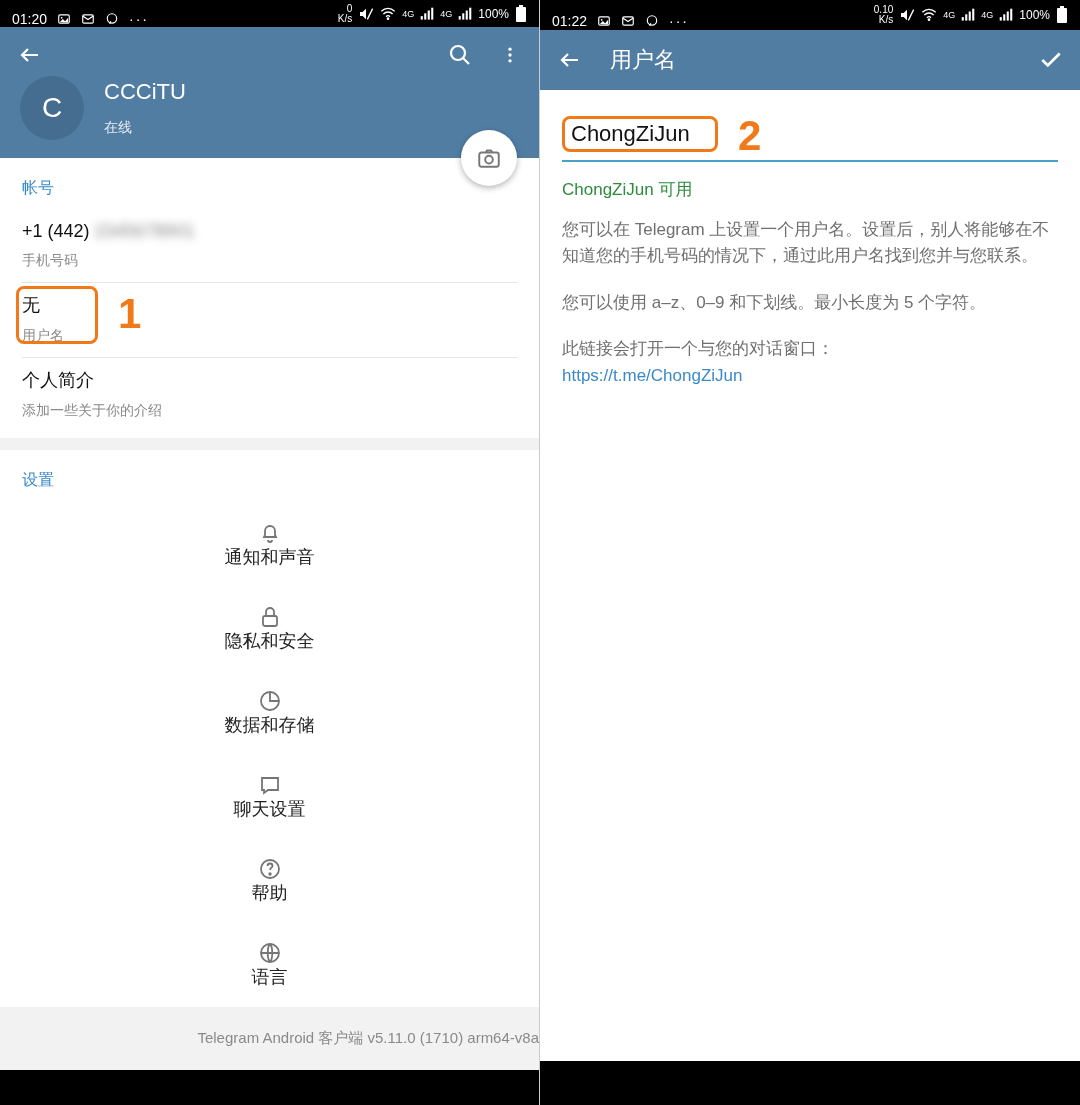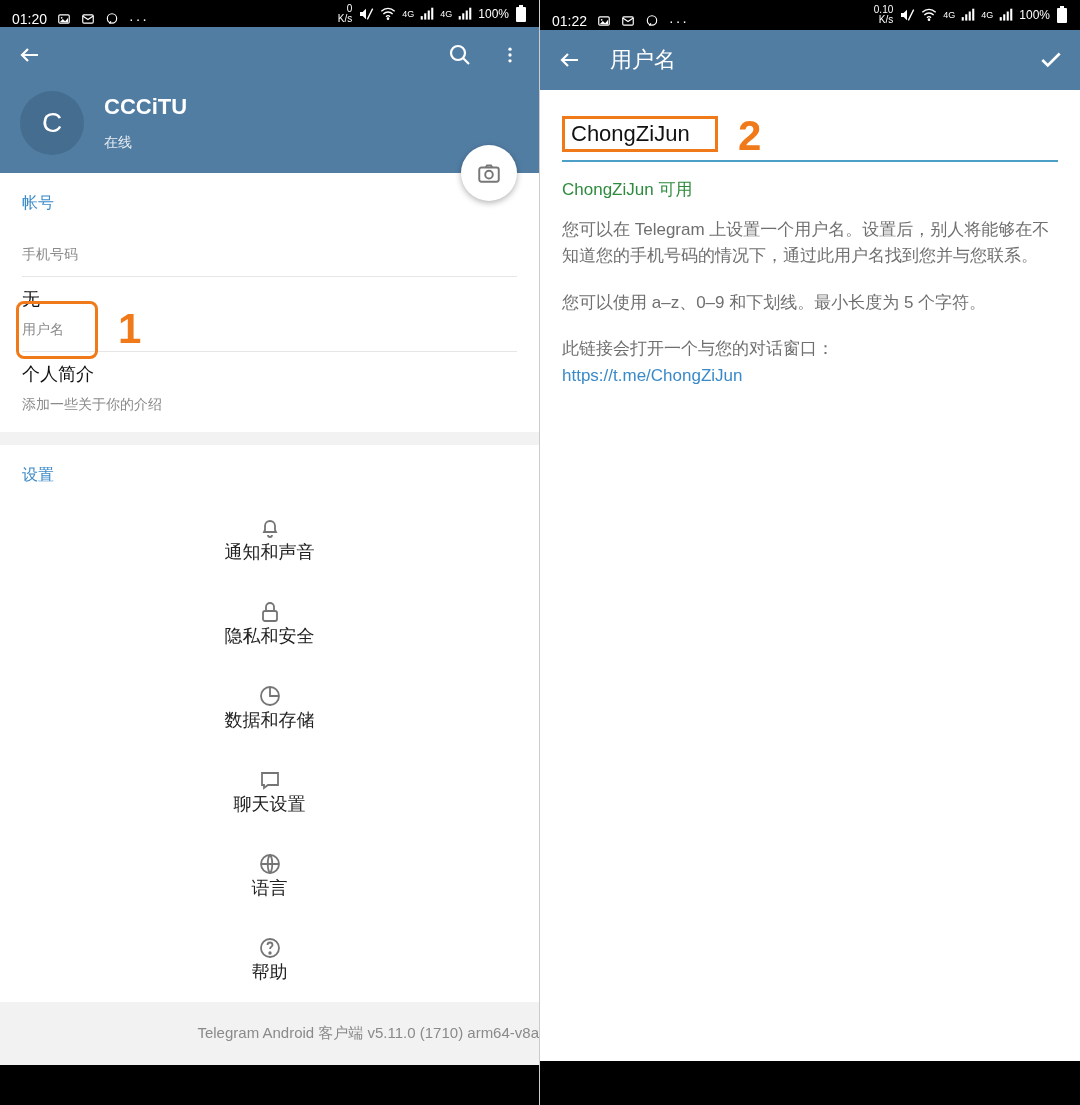--- a/index.html
+++ b/index.html
@@ -19,21 +19,21 @@
     .appbar.tall { height:160px; align-items:flex-start; padding-top:14px; position:relative; }
     .appbar.short { height:60px; }
     .ab-row { display:flex; align-items:center; width:100%; }
     .ab-back { width:28px; height:28px; display:flex; align-items:center; justify-content:center; cursor:pointer; }
     .ab-title { font-size:22px; margin-left:26px; font-weight:500; }
     .ab-actions { margin-left:auto; display:flex; align-items:center; gap:24px; }
     .ab-action { width:26px; height:26px; display:flex; align-items:center; justify-content:center; cursor:pointer; }
 
     .profile-block { position:absolute; bottom:18px; left:20px; display:flex; align-items:center; gap:20px; }
     .avatar { width:64px; height:64px; border-radius:50%; background:#446d90; display:flex; align-items:center; justify-content:center; font-size:28px; color:#fff; font-weight:400; }
-    .profile-text .name { font-size:22px; font-weight:700; }
+    .profile-text .name { font-size:22px; font-weight:400; }
     .profile-text .status { font-size:14px; opacity:.85; margin-top:14px; }
 
     .fab { position:absolute; right:22px; bottom:-28px; width:56px; height:56px; border-radius:50%; background:#fff; box-shadow:0 2px 6px rgba(0,0,0,.3); display:flex; align-items:center; justify-content:center; cursor:pointer; z-index:5; }
 
     
     .section { background:#fff; padding:12px 22px 0; }
     .section-header { color:#3a8ac9; font-size:16px; font-weight:500; padding:8px 0 12px; }
     .row { padding:10px 0 12px; border-bottom:0; cursor:pointer; }
     .row .primary { font-size:18px; color:#111; }
     .row .secondary { font-size:14px; color:#8a8a8a; margin-top:10px; }
@@ -44,21 +44,21 @@
     .settings-item { display:flex; align-items:center; padding:18px 0; cursor:pointer;flex-direction:column; }
     .settings-item .icon { width:48px; display:flex; align-items:center; justify-content:center; color:#757575; }
     .settings-item .label { font-size:18px; color:#222; }
 
     .footer { text-align:right; color:#8a8a8a; font-size:15px; padding:22px 0; background:#f2f2f2; }
 
     .navbar { height:44px; background:#000; margin-top:auto; }
 
     
     .content { padding:22px; }
-    .input-wrap { border:3px solid #f07a1a; border-radius:0; display:inline-block; padding:2px 6px; margin-bottom:4px; position:relative; }
+    .input-wrap { border:3px solid #f07a1a; border-radius:8px; display:inline-block; padding:2px 6px; margin-bottom:4px; position:relative; }
     .input-field { font-size:22px; border:none; outline:none; width:138px; color:#111; background:transparent; }
     .annot { position:absolute; font-size:42px; font-weight:700; color:#f07a1a; font-family:Arial,sans-serif; }
     .annot.a2 { left:185px; top:8px; }
     .underline { height:2px; background:#4ca0c8; margin-bottom:16px; }
     .avail { color:#2e8b3d; font-size:17px; margin-bottom:16px; }
     .desc { color:#6f6f6f; font-size:17px; line-height:1.55; margin-bottom:20px; }
     .link-text { color:#3a8ac9; font-size:17px; }
 
     .highlight-box { position:absolute; border:3px solid #f07a1a; border-radius:8px; pointer-events:none; }
 
@@ -174,20 +174,21 @@
           <circle cx="12" cy="13.5" r="3.5"></circle>
           <path d="M9 7l1.2-2h3.6L15 7"></path>
         </svg>
     </div>
   </div>
 
   <div style="position:relative">
     <div class="section">
       <div class="section-header">帐号</div>
       <div class="row blurred">
+        <div class="primary"><span>+1 (442) </span><span class="blur">2345678901</span></div>
         <div class="secondary">手机号码</div>
       </div>
       <div class="divider"></div>
       <div class="row">
         <div class="primary">无</div>
         <div class="secondary">用户名</div>
       </div>
       <div class="divider"></div>
       <div class="row" style="padding-bottom:18px">
         <div class="primary">个人简介</div>
@@ -234,34 +235,34 @@
           <svg width="24" height="24" viewBox="0 0 24 24" fill="none" stroke="#757575" stroke-width="1.8">
             <path d="M4 5h16v12H10l-4 3v-3H4z"></path>
           </svg>
         </div>
       <div class="label">聊天设置</div>
     </div>
     <div class="settings-item">
       <div class="icon">
           <svg width="24" height="24" viewBox="0 0 24 24" fill="none" stroke="#757575" stroke-width="1.8">
             <circle cx="12" cy="12" r="9"></circle>
-            <path d="M3 12h18M12 3c3 3 3 15 0 18M12 3c-3 3-3 15 0 18"></path>
-          </svg>
-        </div>
-      <div class="label">语言</div>
-    </div>
-    <div class="settings-item">
-      <div class="icon">
-          <svg width="24" height="24" viewBox="0 0 24 24" fill="none" stroke="#757575" stroke-width="1.8">
-            <circle cx="12" cy="12" r="9"></circle>
             <path d="M9.5 9a2.5 2.5 0 015 0c0 1.5-2.5 2-2.5 4"></path>
             <circle cx="12" cy="17" r="0.8" fill="#757575"></circle>
           </svg>
         </div>
       <div class="label">帮助</div>
+    </div>
+    <div class="settings-item">
+      <div class="icon">
+          <svg width="24" height="24" viewBox="0 0 24 24" fill="none" stroke="#757575" stroke-width="1.8">
+            <circle cx="12" cy="12" r="9"></circle>
+            <path d="M3 12h18M12 3c3 3 3 15 0 18M12 3c-3 3-3 15 0 18"></path>
+          </svg>
+        </div>
+      <div class="label">语言</div>
     </div>
   </div>
 
   <div class="footer">Telegram Android 客户端 v5.11.0 (1710) arm64-v8a</div>
   <div class="navbar"></div>
 </div>
 
 <div class="phone">
 
   <div class="statusbar">

